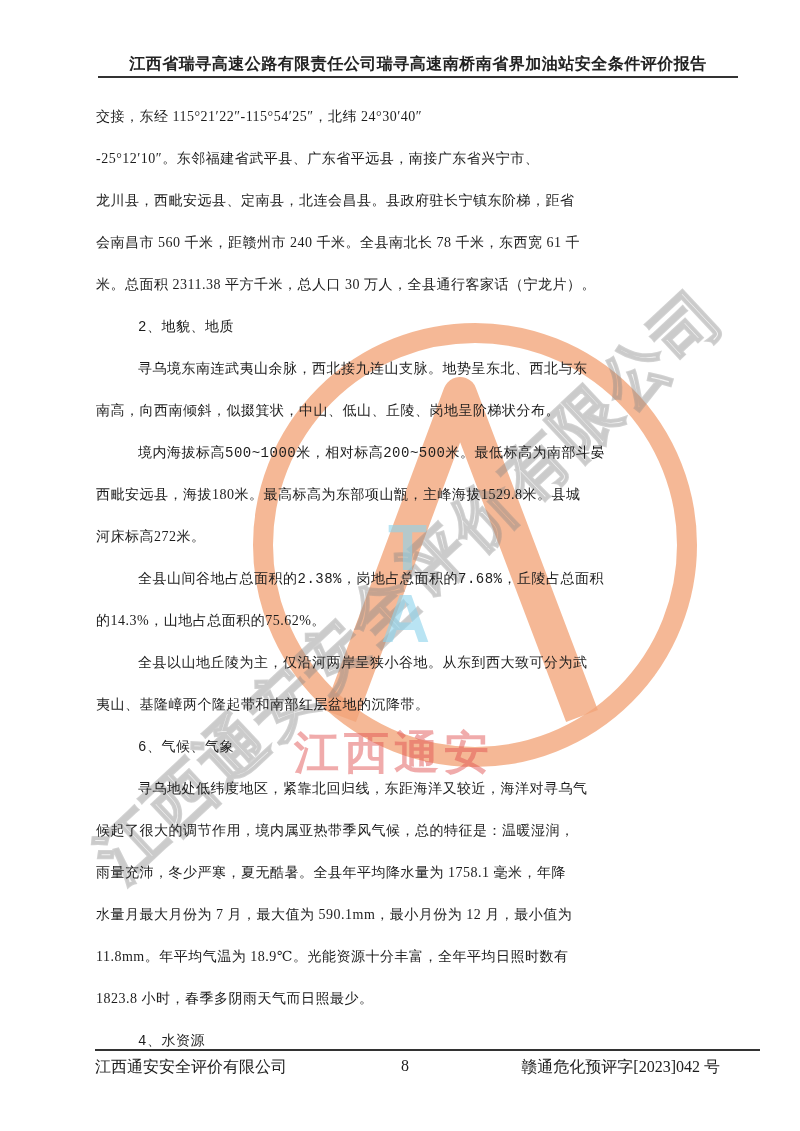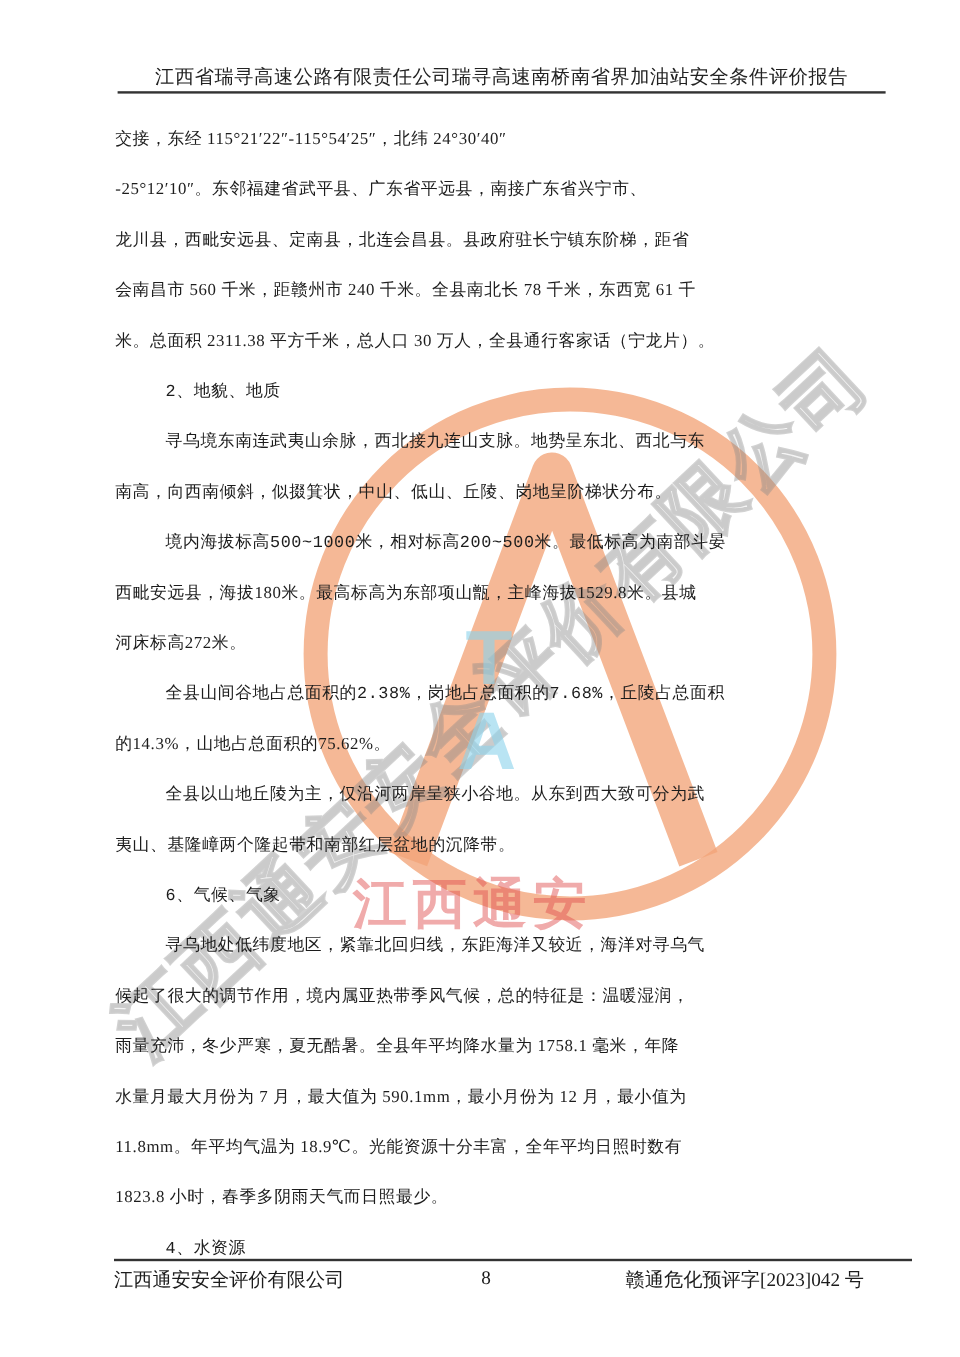--- a/index.html
+++ b/index.html
@@ -17,20 +17,21 @@
   .header-title {
     position: absolute;
     top: 54px;
     left: 98px;
     width: 640px;
     text-align: center;
     font-size: 16px;
     letter-spacing: 0.5px;
     color: #222;
     white-space: nowrap;
+    font-weight: bold;
   }
   .header-rule {
     position: absolute;
     top: 76px;
     left: 98px;
     width: 640px;
     height: 0;
     border-top: 2px solid #333;
   }
 

